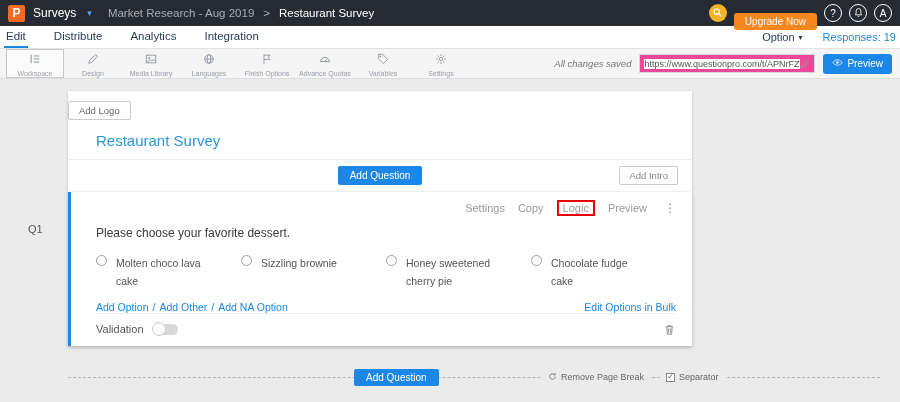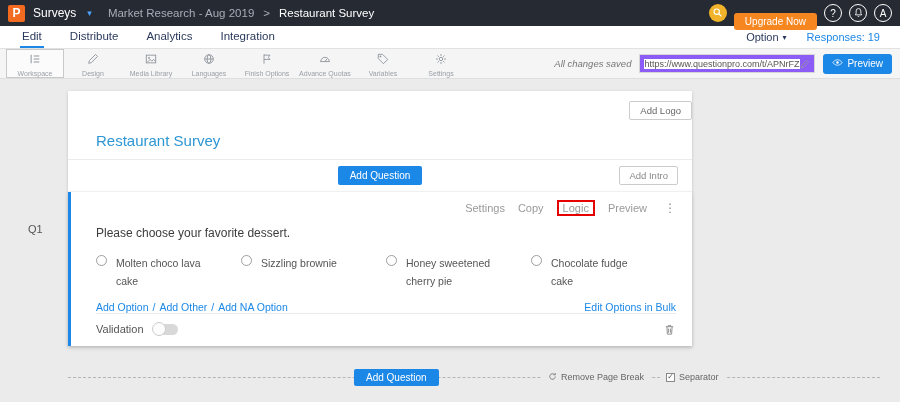--- a/index.html
+++ b/index.html
@@ -18,55 +18,55 @@
   .circle-btn { width:18px; height:18px; border-radius:50%; display:flex; align-items:center;
     justify-content:center; cursor:pointer; }
   .search-btn { background:#f0b32a; color:#fff; }
   .circle-btn svg { width:11px; height:11px; }
   .upgrade-btn { background:#f6861f; color:#fff; font-size:10px; padding:3px 11px; border-radius:3px;
     cursor:pointer; border:none;margin-top:17px; }
   .outline-circle { border:1px solid #fff; color:#fff; font-size:10px; }
 
   
   .nav { height:23px; background:#fff; border-bottom:1px solid #e2e2e2; display:flex;
-    align-items:stretch; padding:0 20px; }
+    align-items:stretch; padding:0 4px; }
   .tab { font-size:11.5px; color:#2b3a5c; display:flex; align-items:center; padding:0 2px;
     margin-right:24px; border-bottom:2px solid transparent; cursor:pointer; }
   .tab.active { border-bottom-color:#1b87e6; }
   .nav-right { margin-left:auto; display:flex; align-items:center; gap:20px; }
   .tools { font-size:11px; color:#2b3a5c; cursor:pointer; display:flex; align-items:center; gap:4px; }
   .tools .caret { font-size:8px; }
   .responses { font-size:11px; color:#1b87e6; cursor:pointer; }
 
   
   .toolbar { height:30px; background:#f5f5f6; border-bottom:1px solid #dedede; display:flex;
     align-items:stretch; padding:0 6px; }
   .tool-item { width:58px; display:flex; flex-direction:column; align-items:center;
     justify-content:center; gap:1px; color:#8a9097; cursor:pointer; }
   .tool-item svg { width:12px; height:12px; }
   .tool-label { font-size:7px; color:#9aa0a6; white-space:nowrap; }
   .tool-item.selected { border:1px solid #c9c9c9; background:#fbfbfb; }
   .toolbar-right { margin-left:auto; display:flex; align-items:center; gap:8px; padding-right:2px; }
   .saved { font-style:italic; font-size:9.5px; color:#777; white-space:nowrap; }
-  .url-box { display:flex; align-items:center; border:1px solid #d6d6d6; background:#8b5cf6;
+  .url-box { display:flex; align-items:center; border:1px solid #d6d6d6; background:#ec4899;
     height:19px; width:176px; padding:0 4px; }
   .url-box input { border:none; outline:none; font-size:9px; color:#555; flex:1; min-width:0;
     font-family:"Liberation Sans", sans-serif; }
   .pencil { color:#999; display:flex; } .pencil svg { width:10px; height:10px; }
   .preview-btn { background:#1b87e6; color:#fff; font-size:10px; height:20px; padding:0 9px;
     border:none; border-radius:3px; display:flex; align-items:center; gap:4px; cursor:pointer; }
   .preview-btn svg { width:11px; height:11px; }
 
   
   .main { position:relative; height:323px; background:#ebebeb; }
   .q-label { position:absolute; left:28px; top:144px; font-size:11px; color:#555; }
 
   .card { position:absolute; left:68px; top:12px; width:624px; background:#fff;
     box-shadow:0 1px 3px rgba(0,0,0,.18); }
-  .logo-row { display:flex; justify-content:flex-end; padding-top:10px; }
+  .logo-row { display:flex; justify-content:flex-start; padding-top:10px; }
   .add-logo { border:1px solid #ccc; background:#fff; font-size:9.5px; color:#666;
     padding:3px 10px; border-radius:2px; cursor:pointer; }
   .title { color:#2d96d4; font-size:15px; padding:12px 0 10px 28px; border-bottom:1px solid #ececec; }
   .header-row { position:relative; height:32px; display:flex; align-items:center;
     justify-content:center; border-bottom:1px solid #f0f0f0; }
   .add-q-btn { background:#1b87e6; color:#fff; font-size:10px; padding:4px 12px; border:none;
     border-radius:2px; cursor:pointer; }
   .add-intro { position:absolute; right:14px; border:1px solid #ccc; background:#fff; color:#888;
     font-size:9.5px; padding:3px 9px; border-radius:2px; cursor:pointer; }
 

